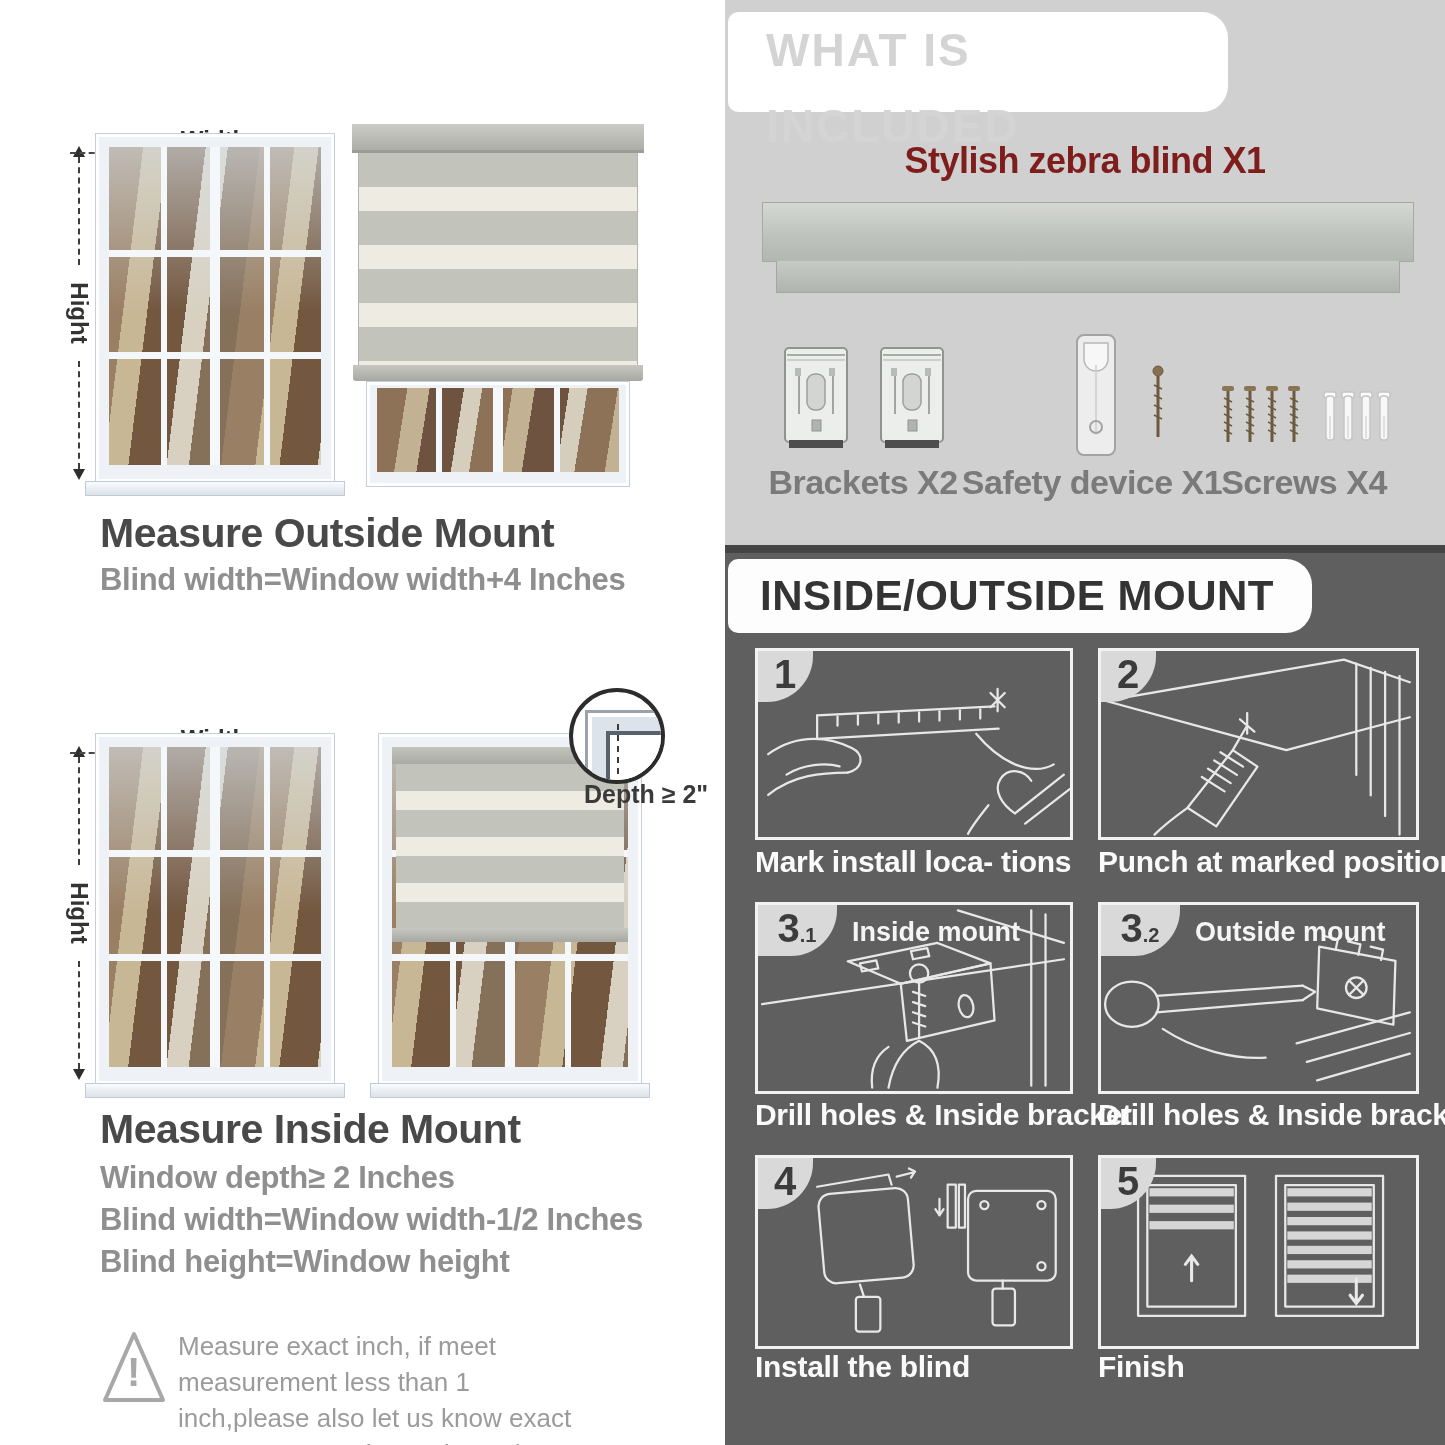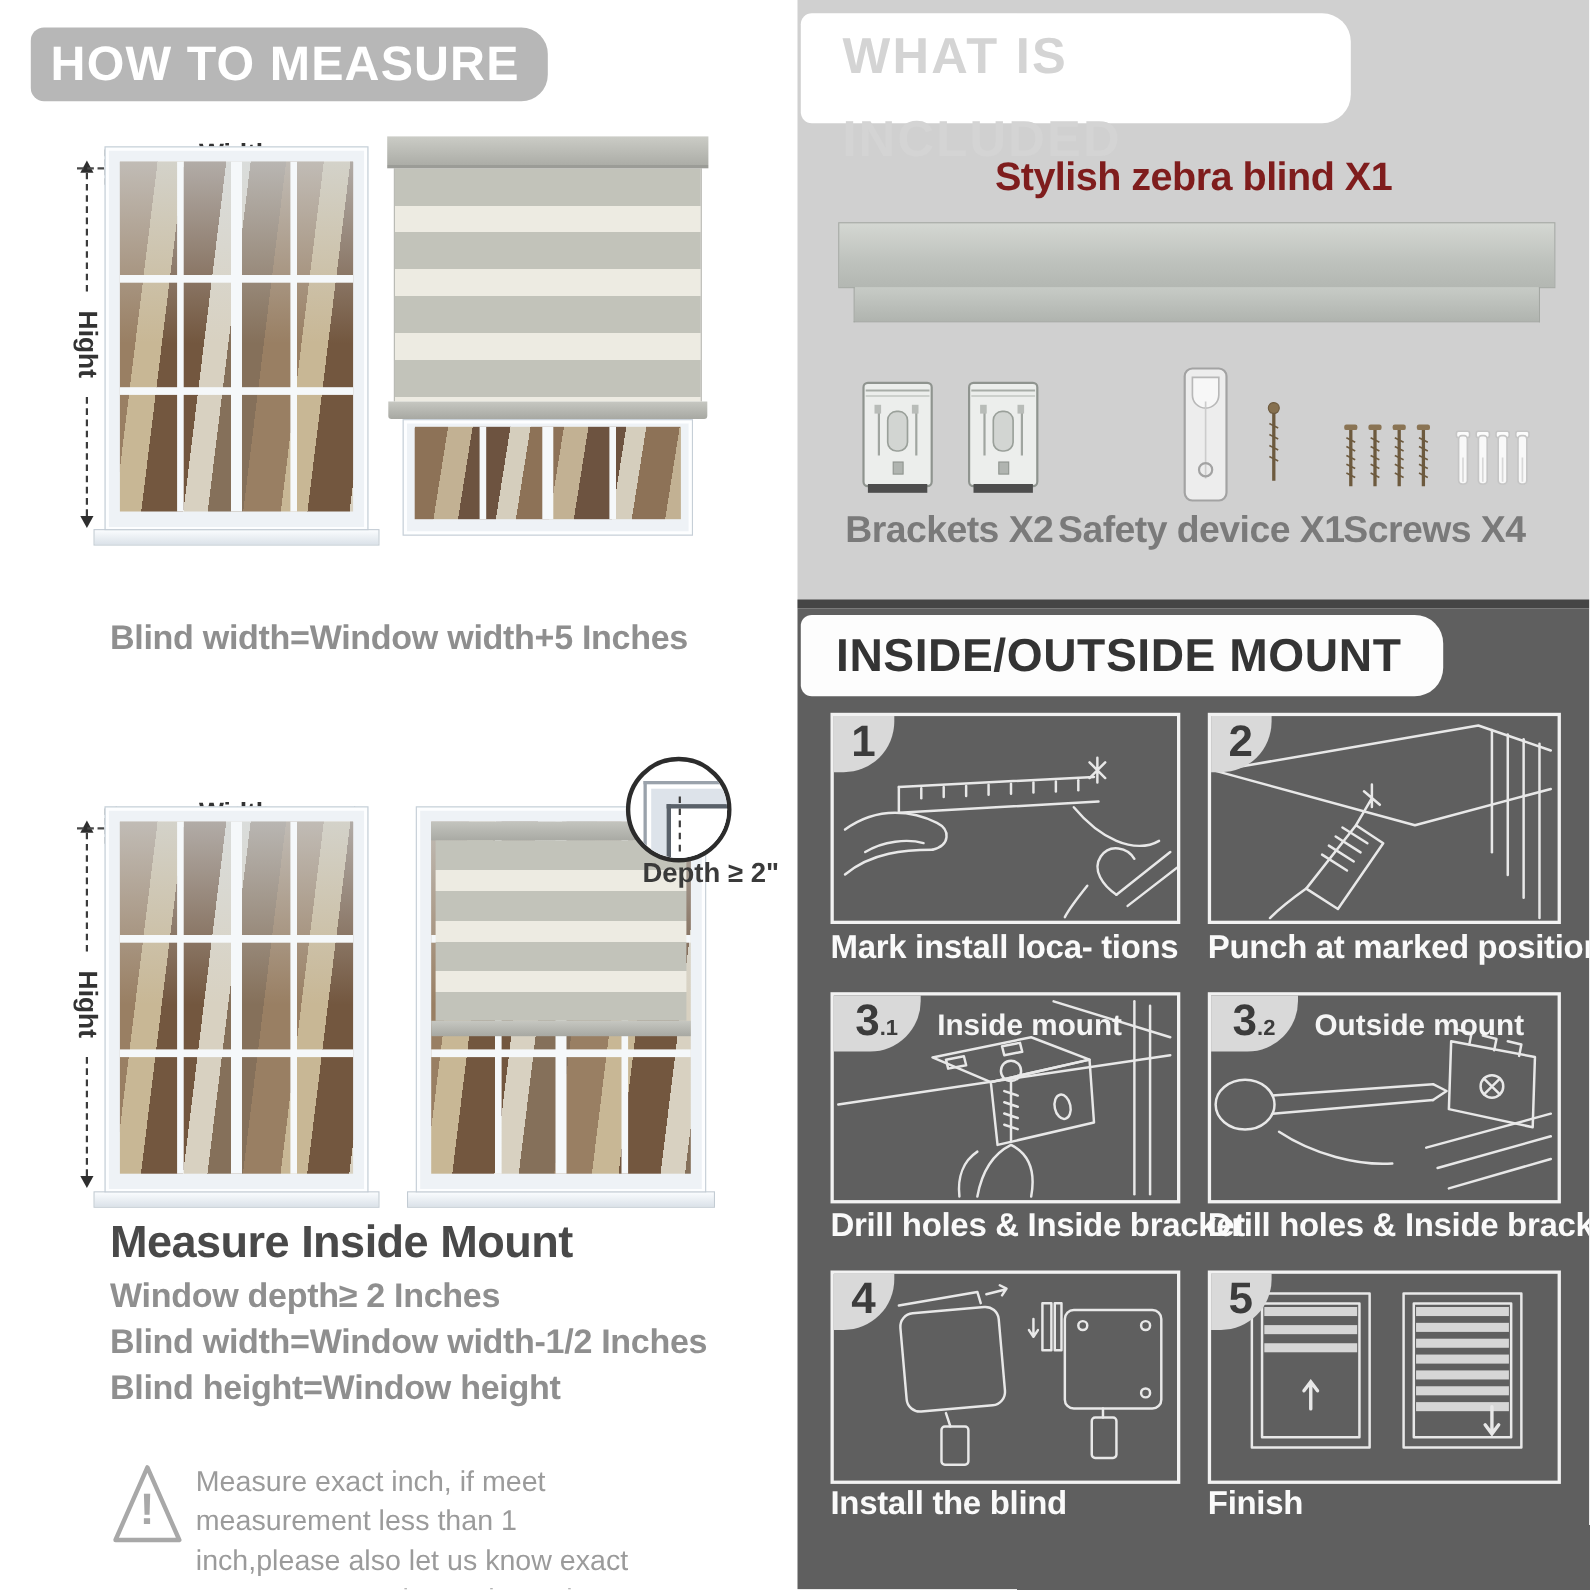--- a/index.html
+++ b/index.html
@@ -108,21 +108,20 @@
   .badge .sub{font-size:20px;font-weight:bold;color:#3c3c3c;margin-top:10px;}
   .ptitle{position:absolute;left:94px;top:12px;color:#f5f5f5;font-weight:bold;font-size:27px;z-index:3;}
   .caption{position:absolute;color:#fafafa;font-weight:bold;font-size:30px;letter-spacing:-0.3px;white-space:nowrap;}
   .stepart{position:absolute;left:0;top:0;width:100%;height:100%;}
 </style>
 </head>
 <body>
 
 <div class="page">
 
-  <div class="abs howto-header">HOW TO MEASURE</div>
 
   <div class="abs h-dim" style="left:95px;top:104px;width:238px;height:24px;">
     <span class="h-drop" style="left:0;"></span>
       <span class="h-drop" style="right:0;left:auto;"></span>
     <span class="tri-l"></span>
       <span class="dash"></span>
     <span class="dim-label">Width</span>
     <span class="dash"></span>
       <span class="tri-r"></span>
   </div>
@@ -145,21 +144,22 @@
   <div class="abs sb">
     <div class="cassette"></div>
     <div class="stripes"></div>
     <div class="rail"></div>
     <div class="peek">
       <div class="glass"></div>
         <div class="mull"></div>
     </div>
   </div>
 
-  <div class="abs measure-line" style="left:100px;top:562px;">Blind width=Window width+5 Inches</div>
+  <div class="abs measure-heading" style="left:100px;top:510px;">Measure Outside Mount</div>
+  <div class="abs measure-line" style="left:100px;top:562px;">Blind width=Window width+4 Inches</div>
 
   <div class="abs h-dim" style="left:95px;top:703px;width:238px;height:24px;">
     <span class="h-drop" style="left:0;"></span>
       <span class="h-drop" style="right:0;left:auto;"></span>
     <span class="tri-l"></span>
       <span class="dash"></span>
     <span class="dim-label">Width</span>
     <span class="dash"></span>
       <span class="tri-r"></span>
   </div>

